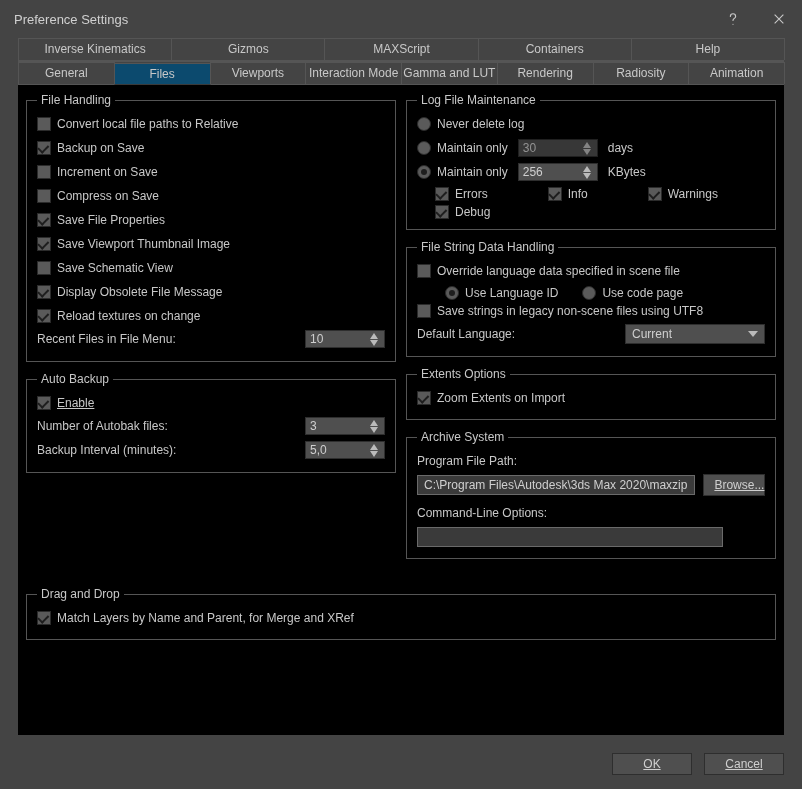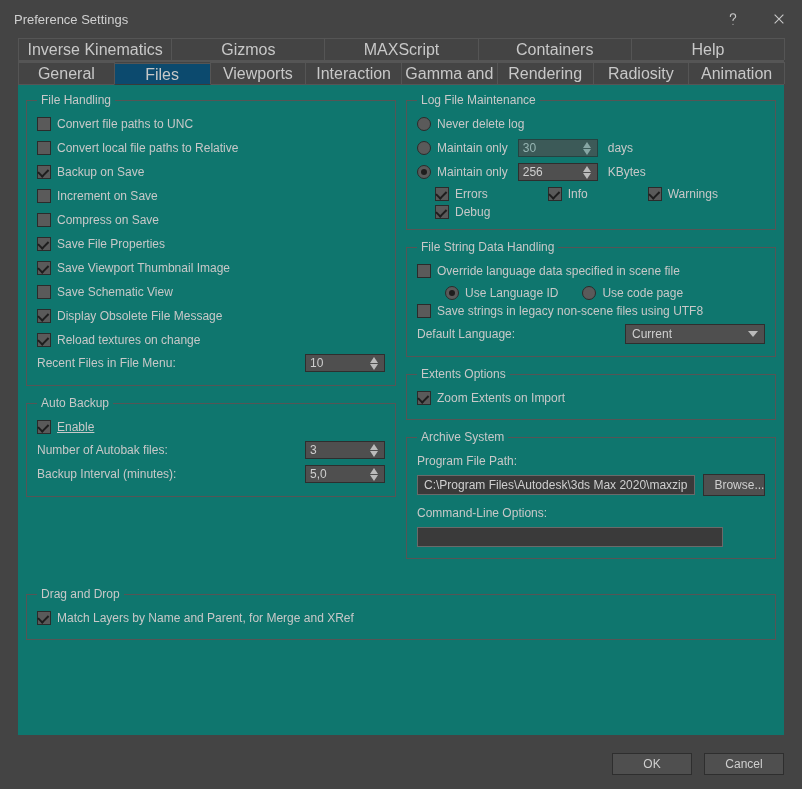--- a/index.html
+++ b/index.html
@@ -35,38 +35,38 @@
     display: flex;
     margin: 0 18px;
     height: 22px;
     border-bottom: 1px solid #555;
   }
   .tabstrip.row2 { margin-top: 0; border-top: 1px solid #555; }
   .tab {
     flex: 1;
     text-align: center;
     line-height: 21px;
-    font-size: 16px;
+    font-size: 12px;
     border: 1px solid #555;
     border-bottom: none;
     margin-right: -1px;
     background: #444444;
     color: #c8c8c8;
   }
   .tab.active {
     background: #0c4a6e;
     position: relative;
     top: 1px;
     border-bottom: 1px solid #3a3a3a;
     z-index: 2;
   }
 
   .content {
     flex: 1;
-    background: #0f766e;
+    background: #000000;
     margin: 0 18px 8px 18px;
     padding: 8px 8px 8px 8px;
     display: flex; flex-direction: column;
   }
   .cols {
     display: flex; gap: 10px;
   }
   .col { flex: 1; display: flex; flex-direction: column; gap: 10px; }
   fieldset.group {
     border: 1px solid #555;
@@ -140,20 +140,21 @@
   .btn {
     background: #4f4f4f;
     border: 1px solid #2e2e2e;
     color: #cfcfcf;
     height: 22px;
     min-width: 80px;
     text-align:center;
     line-height:20px;
     padding: 0 10px;
     box-sizing:border-box;
+    text-decoration:underline;
   }
 
   .btnbar {
     display:flex; justify-content:flex-end; gap:12px;
     padding: 10px 18px 14px 0;
   }
 
   input.txtinput {
     background: #3a3a3a;
     border: 1px solid #6a6a6a;
@@ -209,26 +210,20 @@
 
   <div class="content">
     <div class="cols">
 
       <div class="col">
         <fieldset class="group">
           <legend>File Handling</legend>
           <div class="row">
               <label class="chk">
                 <span class="box"></span>
-                <span>Convert file paths to UNC</span>
-              </label>
-            </div>
-          <div class="row">
-              <label class="chk">
-                <span class="box"></span>
                 <span>Convert local file paths to Relative</span>
               </label>
             </div>
           <div class="row">
               <label class="chk">
                 <span class="box checked"></span>
                 <span>Backup on Save</span>
               </label>
             </div>
           <div class="row">

